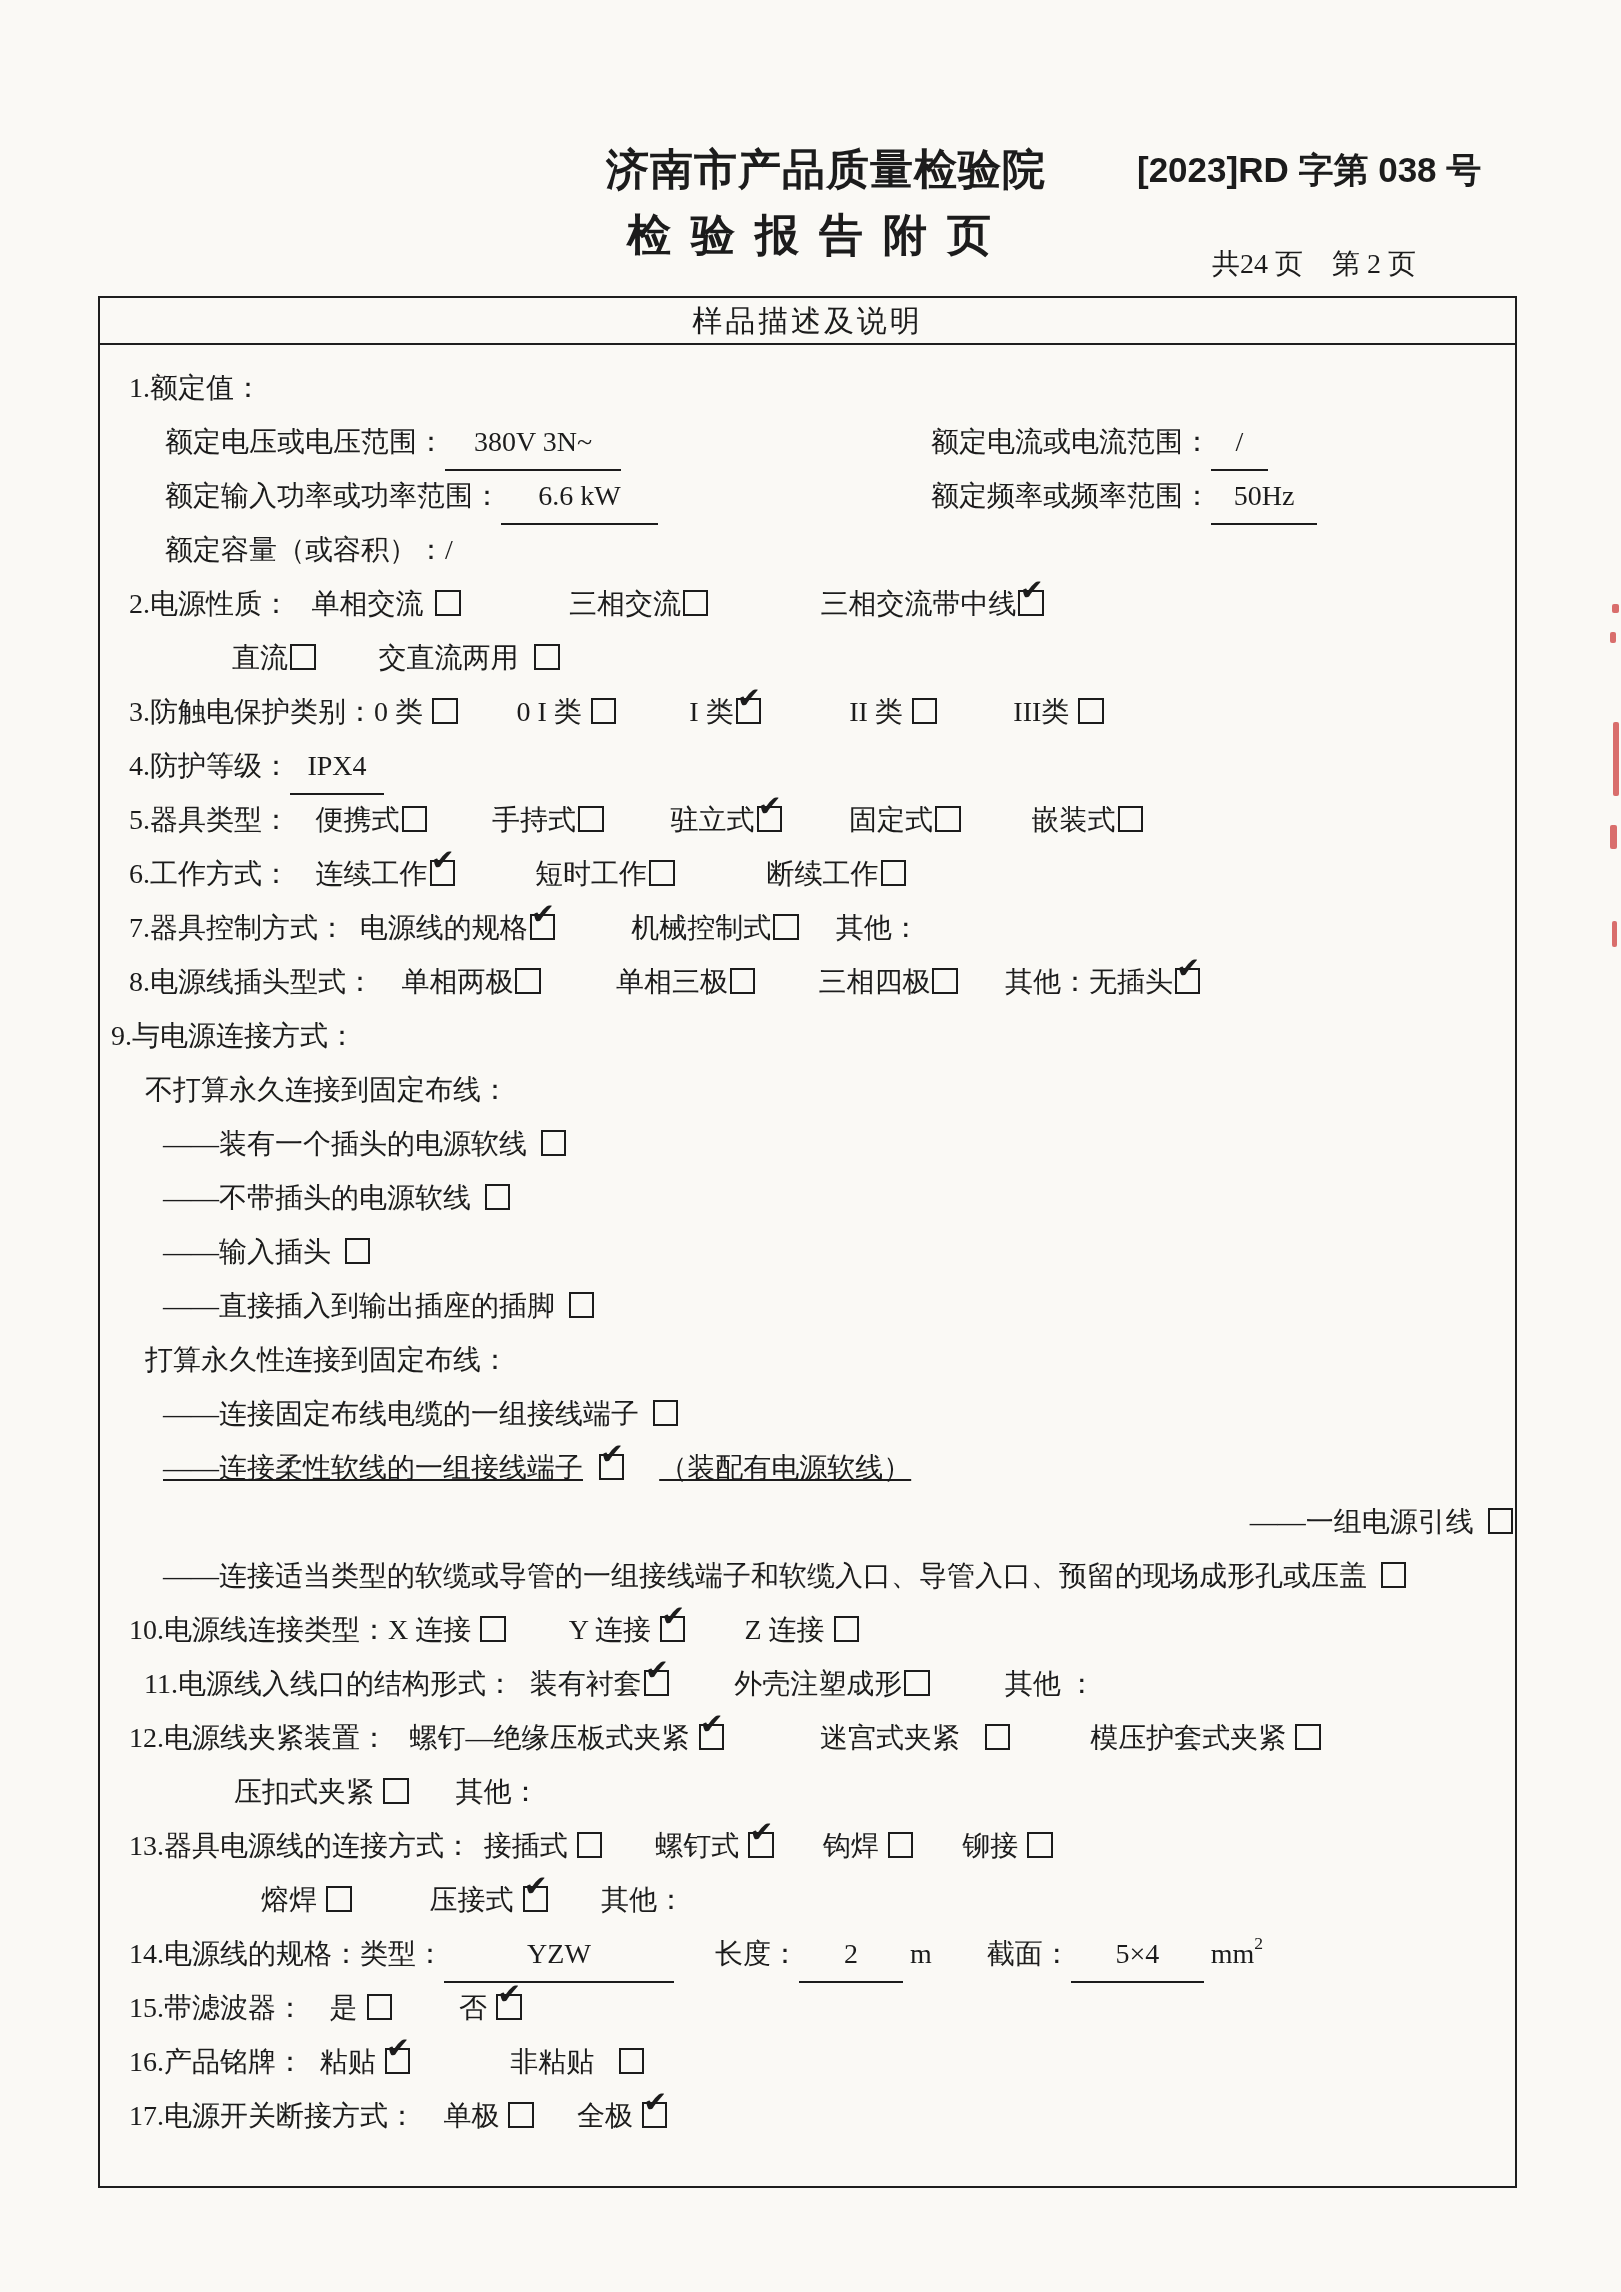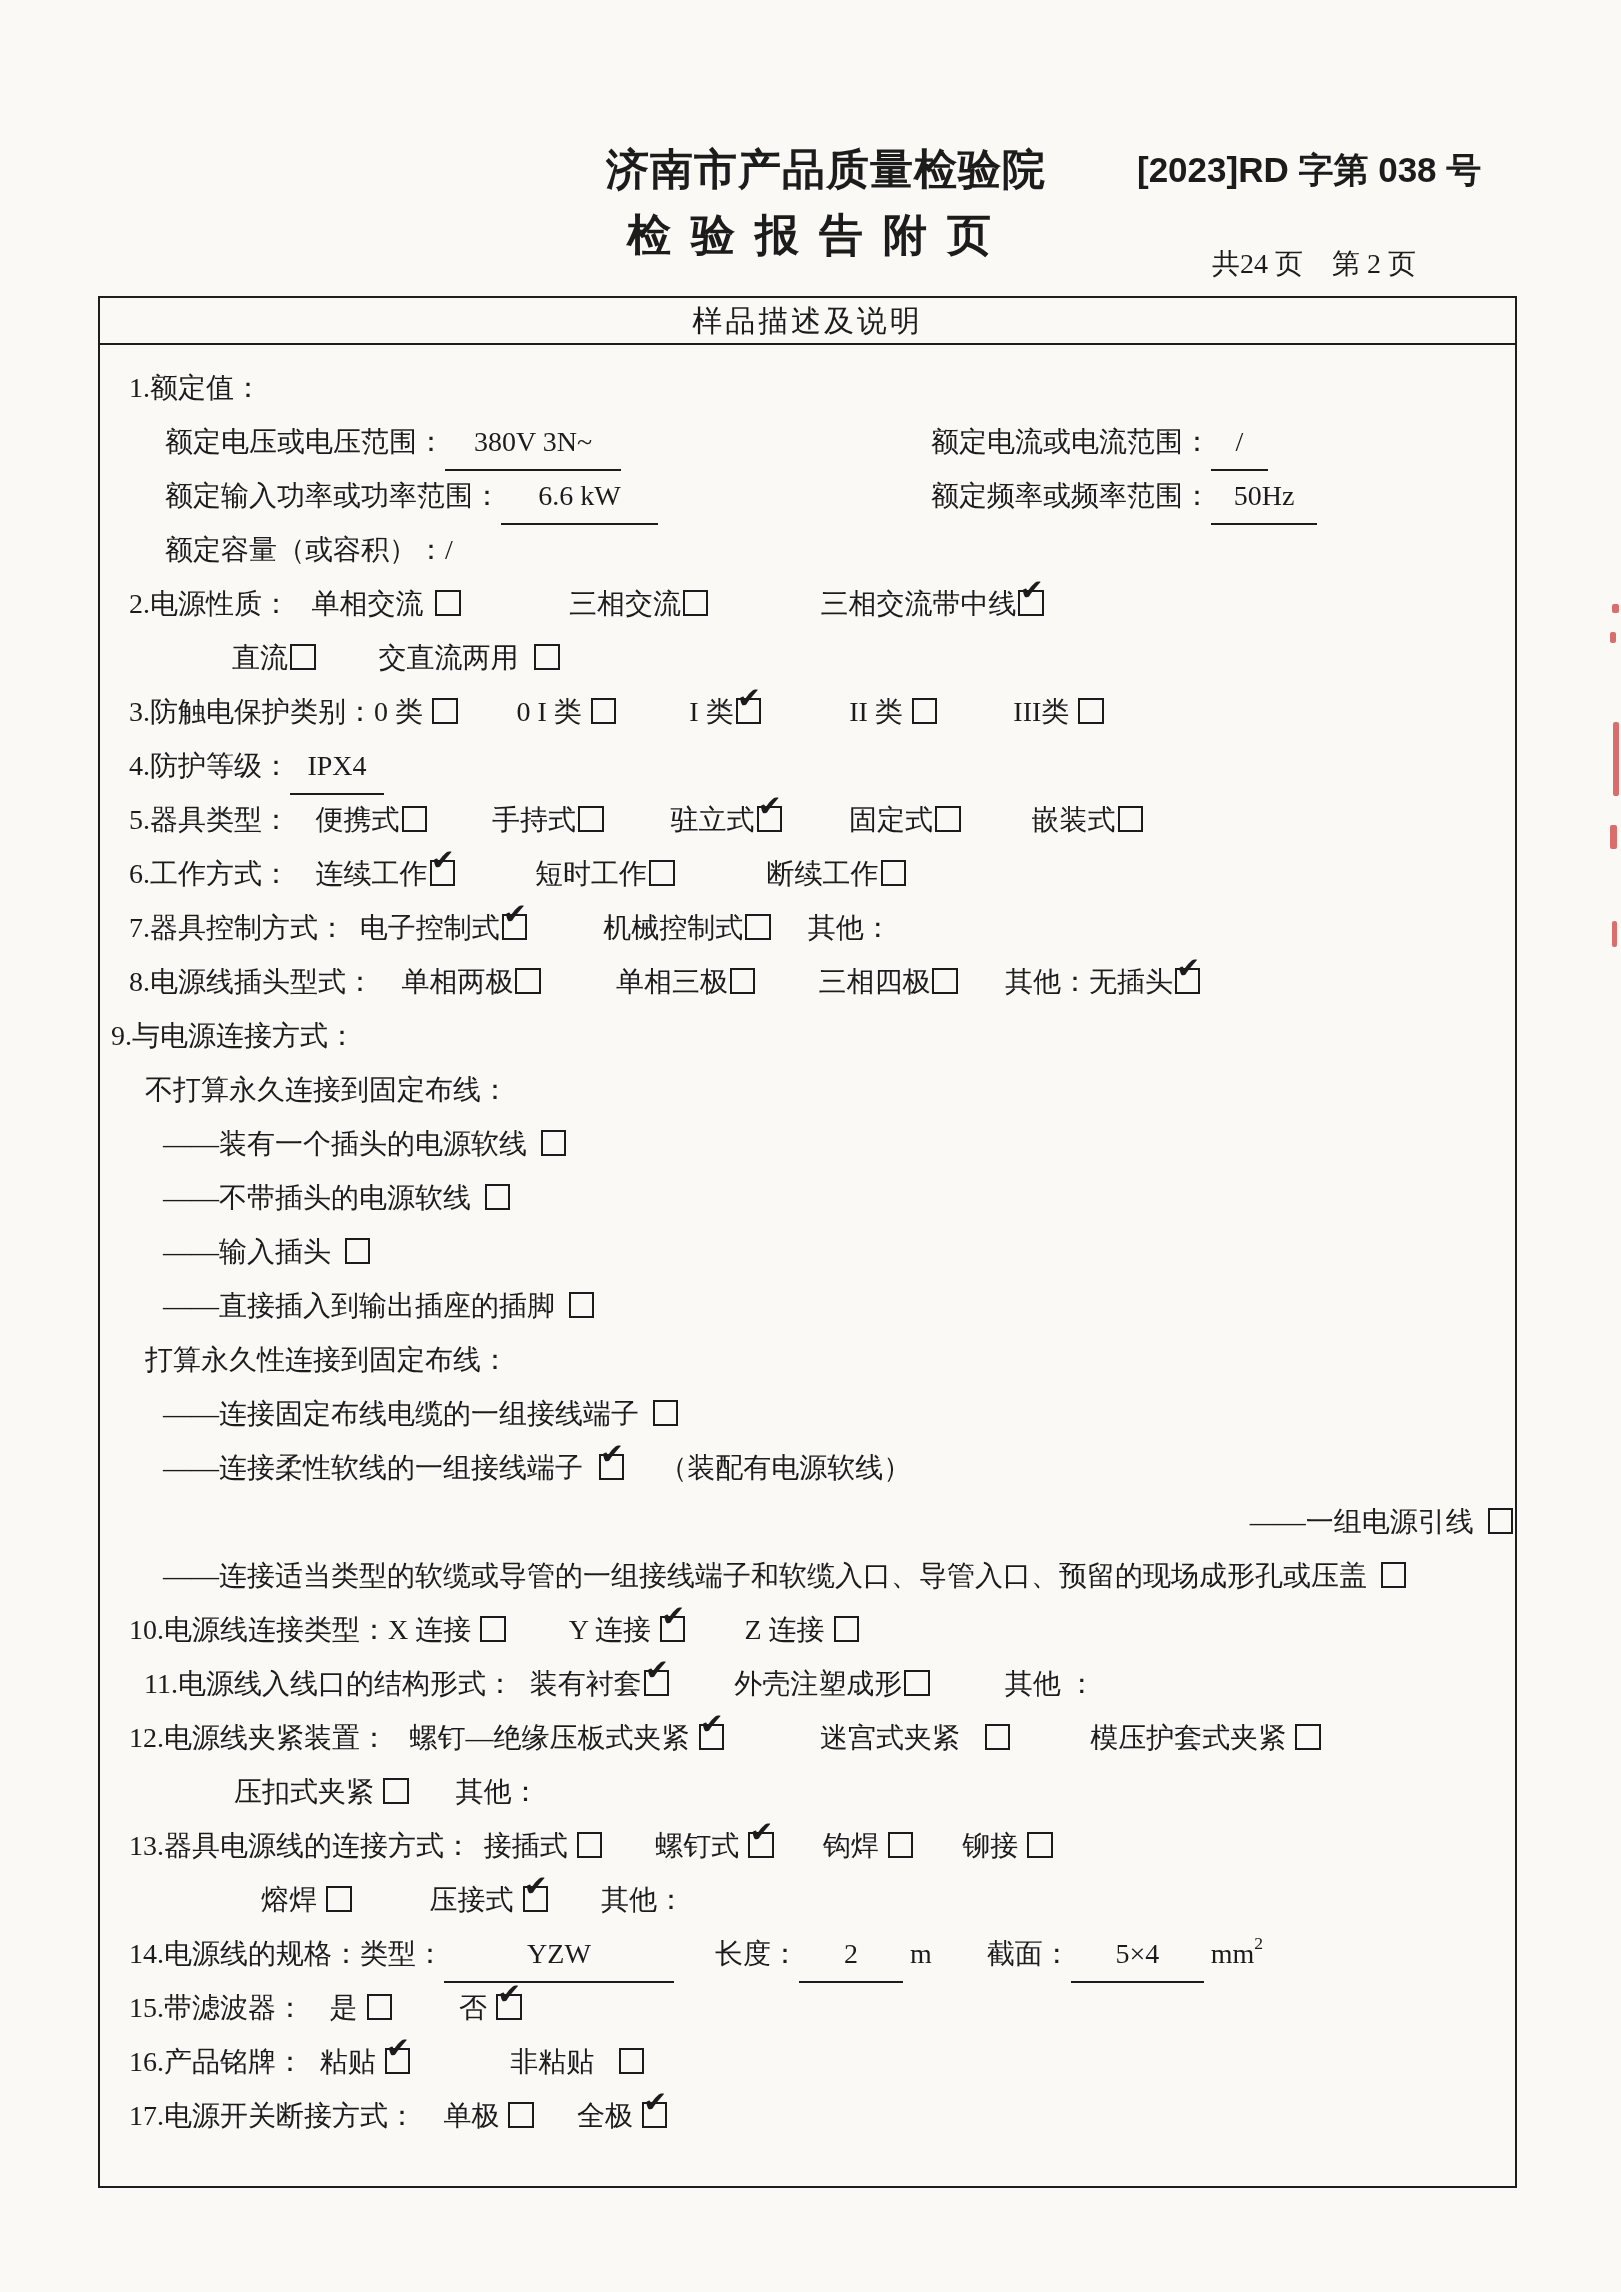--- a/index.html
+++ b/index.html
@@ -83,31 +83,31 @@
         <div class="line" style="padding-left: 29px;"><span>1.额定值：</span></div>
         <div class="line" style="padding-left: 65px;"><span>额定电压或电压范围：</span><span class="uval" style="min-width: 176px;">380V 3N~</span><span class="grp" style="position: absolute; left: 831px;"><span>额定电流或电流范围：</span><span class="uval" style="min-width: 57px;">/</span></span></div>
         <div class="line" style="padding-left: 65px;"><span>额定输入功率或功率范围：</span><span class="uval" style="min-width: 157px;">6.6 kW</span><span class="grp" style="position: absolute; left: 831px;"><span>额定频率或频率范围：</span><span class="uval" style="min-width: 106px;">50Hz</span></span></div>
         <div class="line" style="padding-left: 65px;"><span>额定容量（或容积）：/</span></div>
         <div class="line" style="padding-left: 29px;"><span>2.电源性质：</span><span style="display: inline-block; width: 21.6px;"></span><span>单相交流</span><span style="display: inline-block; width: 9.8px;"></span><span class="cb"></span><span style="display: inline-block; width: 106px;"></span><span>三相交流</span><span class="cb"></span><span style="display: inline-block; width: 110px;"></span><span>三相交流带中线</span><span class="cb checked"></span></div>
         <div class="line" style="padding-left: 132px;"><span>直流</span><span class="cb"></span><span style="display: inline-block; width: 61px;"></span><span>交直流两用</span><span style="display: inline-block; width: 13.7px;"></span><span class="cb"></span></div>
         <div class="line" style="padding-left: 29px;"><span>3.防触电保护类别：0 类 </span><span class="cb"></span><span style="display: inline-block; width: 57px;"></span><span>0 I 类 </span><span class="cb"></span><span style="display: inline-block; width: 71px;"></span><span>I 类</span><span class="cb checked"></span><span style="display: inline-block; width: 86px;"></span><span>II 类 </span><span class="cb"></span><span style="display: inline-block; width: 74px;"></span><span>III类 </span><span class="cb"></span></div>
         <div class="line" style="padding-left: 29px;"><span>4.防护等级：</span><span class="uval" style="min-width: 94px;">IPX4</span></div>
         <div class="line" style="padding-left: 29px;"><span>5.器具类型：</span><span style="display: inline-block; width: 25.5px;"></span><span>便携式</span><span class="cb"></span><span style="display: inline-block; width: 63px;"></span><span>手持式</span><span class="cb"></span><span style="display: inline-block; width: 65px;"></span><span>驻立式</span><span class="cb checked"></span><span style="display: inline-block; width: 65px;"></span><span>固定式</span><span class="cb"></span><span style="display: inline-block; width: 69px;"></span><span>嵌装式</span><span class="cb"></span></div>
         <div class="line" style="padding-left: 29px;"><span>6.工作方式：</span><span style="display: inline-block; width: 25.5px;"></span><span>连续工作</span><span class="cb checked"></span><span style="display: inline-block; width: 78px;"></span><span>短时工作</span><span class="cb"></span><span style="display: inline-block; width: 90px;"></span><span>断续工作</span><span class="cb"></span></div>
-        <div class="line" style="padding-left: 29px;"><span>7.器具控制方式：</span><span style="display: inline-block; width: 13.7px;"></span><span>电子控制式</span><span class="cb checked"></span><span style="display: inline-block; width: 74px;"></span><span>机械控制式</span><span class="cb"></span><span style="display: inline-block; width: 35px;"></span><span>其他：</span></div>
+        <div class="line" style="padding-left: 29px;"><span>7.器具控制方式：</span><span style="display: inline-block; width: 13.7px;"></span><span>电源线的规格</span><span class="cb checked"></span><span style="display: inline-block; width: 74px;"></span><span>机械控制式</span><span class="cb"></span><span style="display: inline-block; width: 35px;"></span><span>其他：</span></div>
         <div class="line" style="padding-left: 29px;"><span>8.电源线插头型式：</span><span style="display: inline-block; width: 27.4px;"></span><span>单相两极</span><span class="cb"></span><span style="display: inline-block; width: 73px;"></span><span>单相三极</span><span class="cb"></span><span style="display: inline-block; width: 61px;"></span><span>三相四极</span><span class="cb"></span><span style="display: inline-block; width: 45px;"></span><span>其他：无插头</span><span class="cb checked"></span></div>
         <div class="line" style="padding-left: 11px;"><span>9.与电源连接方式：</span></div>
         <div class="line" style="padding-left: 45px;"><span>不打算永久连接到固定布线：</span></div>
         <div class="line" style="padding-left: 63px;"><span>——装有一个插头的电源软线</span><span style="display: inline-block; width: 11.8px;"></span><span class="cb"></span></div>
         <div class="line" style="padding-left: 63px;"><span>——不带插头的电源软线</span><span style="display: inline-block; width: 11.8px;"></span><span class="cb"></span></div>
         <div class="line" style="padding-left: 63px;"><span>——输入插头</span><span style="display: inline-block; width: 11.8px;"></span><span class="cb"></span></div>
         <div class="line" style="padding-left: 63px;"><span>——直接插入到输出插座的插脚</span><span style="display: inline-block; width: 11.8px;"></span><span class="cb"></span></div>
         <div class="line" style="padding-left: 45px;"><span>打算永久性连接到固定布线：</span></div>
         <div class="line" style="padding-left: 63px;"><span>——连接固定布线电缆的一组接线端子</span><span style="display: inline-block; width: 11.8px;"></span><span class="cb"></span></div>
-        <div class="line" style="padding-left: 63px;"><span>——连接柔性软线的一组接线端子</span><span style="display: inline-block; width: 13.7px;"></span><span class="cb checked"></span><span style="display: inline-block; width: 33px;"></span><span>（装配有电源软线）</span></div>
+        <div class="line" style="padding-left: 63px; text-decoration: underline;"><span>——连接柔性软线的一组接线端子</span><span style="display: inline-block; width: 13.7px;"></span><span class="cb checked"></span><span style="display: inline-block; width: 33px;"></span><span>（装配有电源软线）</span></div>
         <div class="line" style="padding-left: 63px; text-align: right;"><span>——一组电源引线</span><span style="display: inline-block; width: 11.8px;"></span><span class="cb"></span></div>
         <div class="line" style="padding-left: 63px;"><span>——连接适当类型的软缆或导管的一组接线端子和软缆入口、导管入口、预留的现场成形孔或压盖</span><span style="display: inline-block; width: 11.8px;"></span><span class="cb"></span></div>
         <div class="line" style="padding-left: 29px;"><span>10.电源线连接类型：X 连接 </span><span class="cb"></span><span style="display: inline-block; width: 61px;"></span><span>Y 连接 </span><span class="cb checked"></span><span style="display: inline-block; width: 57px;"></span><span>Z 连接 </span><span class="cb"></span></div>
         <div class="line" style="padding-left: 44px;"><span>11.电源线入线口的结构形式：</span><span style="display: inline-block; width: 15.7px;"></span><span>装有衬套</span><span class="cb checked"></span><span style="display: inline-block; width: 63px;"></span><span>外壳注塑成形</span><span class="cb"></span><span style="display: inline-block; width: 73px;"></span><span>其他 ：</span></div>
         <div class="line" style="padding-left: 29px;"><span>12.电源线夹紧装置：</span><span style="display: inline-block; width: 21.6px;"></span><span>螺钉—绝缘压板式夹紧 </span><span class="cb checked"></span><span style="display: inline-block; width: 94px;"></span><span>迷宫式夹紧 </span><span style="display: inline-block; width: 15.7px;"></span><span class="cb"></span><span style="display: inline-block; width: 78px;"></span><span>模压护套式夹紧 </span><span class="cb"></span></div>
         <div class="line" style="padding-left: 134px;"><span>压扣式夹紧 </span><span class="cb"></span><span style="display: inline-block; width: 45px;"></span><span>其他：</span></div>
         <div class="line" style="padding-left: 29px;"><span>13.器具电源线的连接方式：</span><span style="display: inline-block; width: 11.8px;"></span><span>接插式 </span><span class="cb"></span><span style="display: inline-block; width: 51px;"></span><span>螺钉式 </span><span class="cb checked"></span><span style="display: inline-block; width: 47px;"></span><span>钩焊 </span><span class="cb"></span><span style="display: inline-block; width: 47px;"></span><span>铆接 </span><span class="cb"></span></div>
         <div class="line" style="padding-left: 161px;"><span>熔焊 </span><span class="cb"></span><span style="display: inline-block; width: 76px;"></span><span>压接式 </span><span class="cb checked"></span><span style="display: inline-block; width: 51px;"></span><span>其他：</span></div>
         <div class="line" style="padding-left: 29px;"><span>14.电源线的规格：类型：</span><span class="uval" style="min-width: 230px;">YZW</span><span style="display: inline-block; width: 41px;"></span><span>长度：</span><span class="uval" style="min-width: 104px;">2</span><span> m</span><span style="display: inline-block; width: 55px;"></span><span>截面：</span><span class="uval" style="min-width: 133px;">5×4</span><span> mm</span><span class="sup">2</span></div>
         <div class="line" style="padding-left: 29px;"><span>15.带滤波器：</span><span style="display: inline-block; width: 25.5px;"></span><span>是 </span><span class="cb"></span><span style="display: inline-block; width: 65px;"></span><span>否 </span><span class="cb checked"></span></div>

